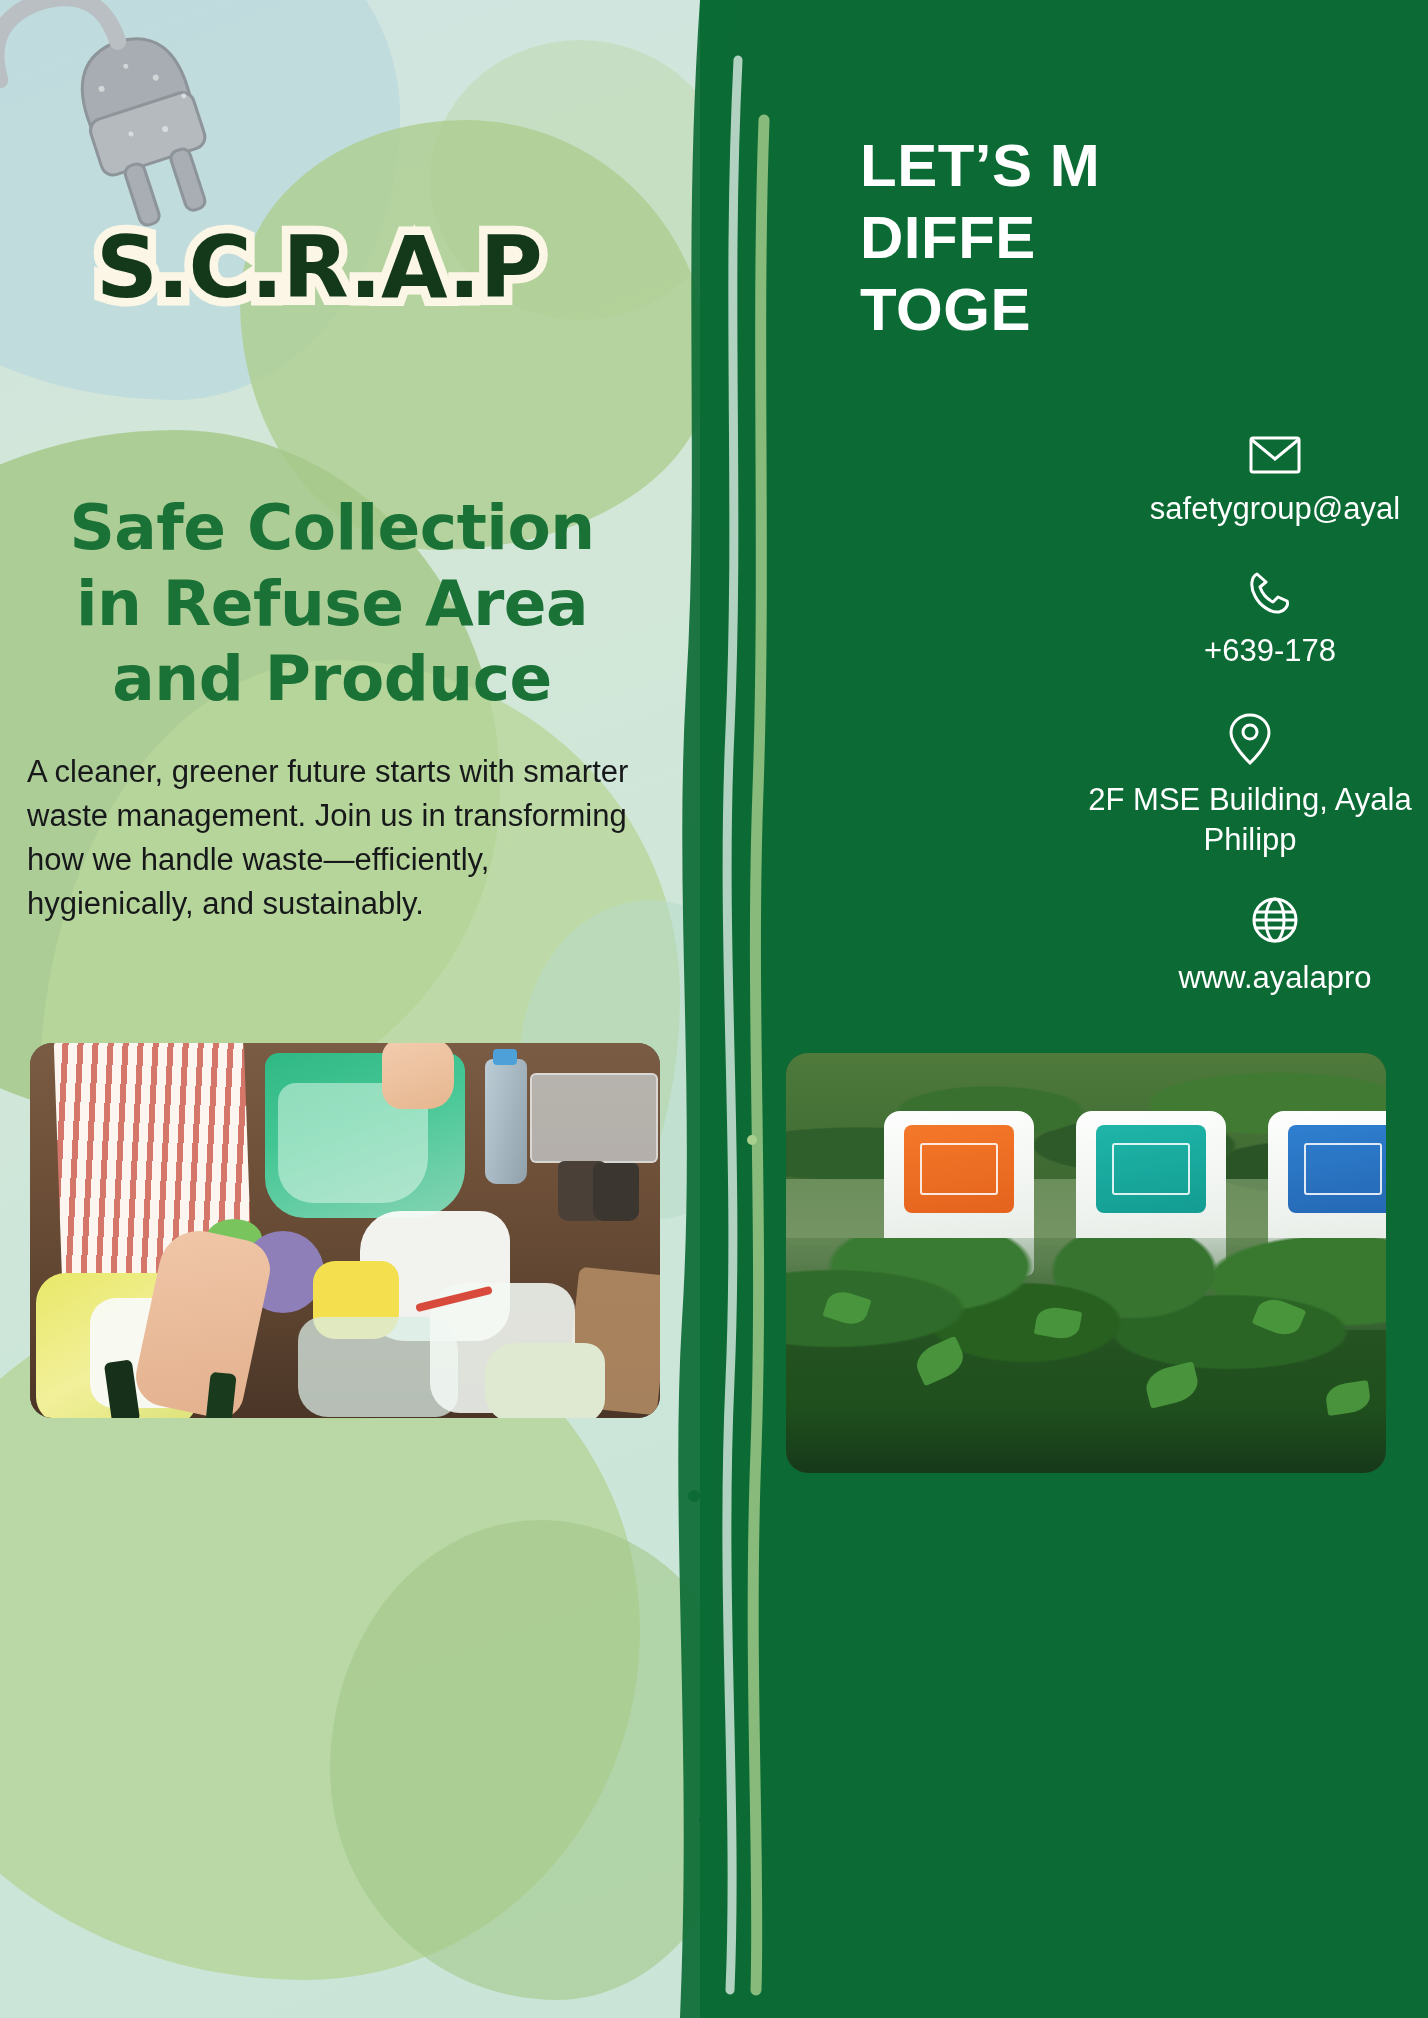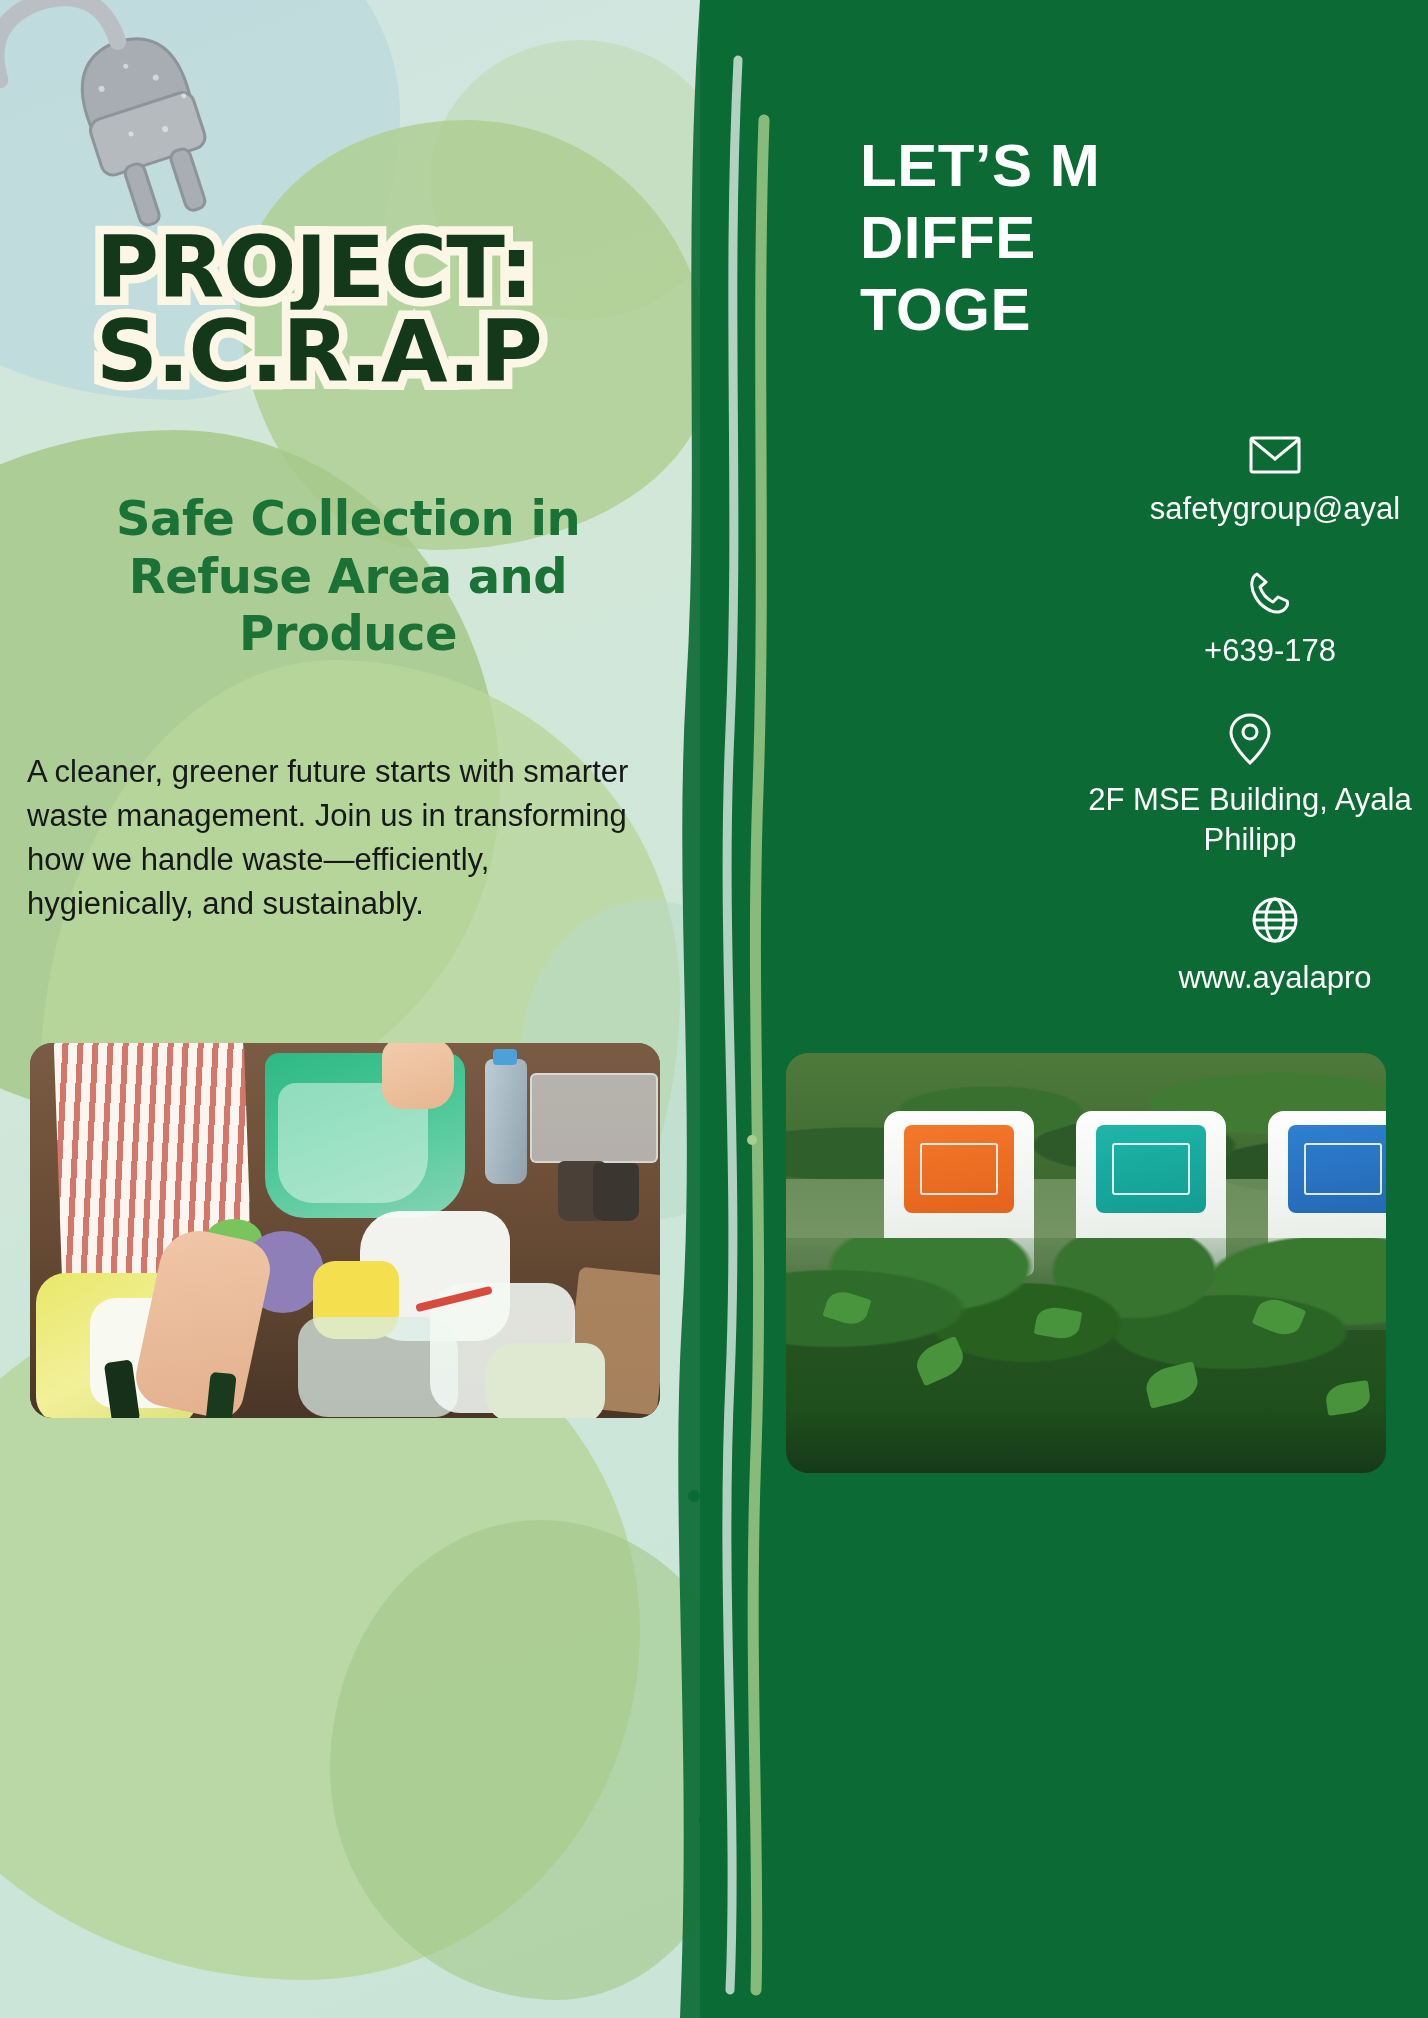--- a/index.html
+++ b/index.html
@@ -66,25 +66,25 @@
     font-size: 86px;
     line-height: 0.98;
     letter-spacing: -1px;
     color: #14381a;
     -webkit-text-stroke: 17px #fbf6e6;
     paint-order: stroke fill;
     white-space: nowrap;
   }
 
   .subtitle {
-    position: absolute; left: 68px; top: 490px; width: 560px;
+    position: absolute; left: 52px; top: 490px; width: 560px;
     text-align: center;
     font-family: "DejaVu Sans", sans-serif;
     font-weight: 700;
-    font-size: 48px;
+    font-size: 63px;
     line-height: 1.2;
     color: #1a7236;
     letter-spacing: -0.5px;
   }
 
   .body-copy {
     position: absolute; left: 27px; top: 726px; width: 620px;
     font-family: "Liberation Sans", sans-serif;
     font-weight: 400;
     font-size: 31px;
@@ -282,21 +282,20 @@
       <path d="M40 0 C22 260 40 470 26 690 C14 900 36 1100 22 1320 C10 1520 32 1740 20 2018 L58 2018 C66 1760 44 1540 56 1330 C68 1110 44 910 58 700 C72 480 56 250 74 0 Z" fill="#0c6b35" opacity=".92"></path>
       <path d="M78 60 C66 300 80 500 70 730 C60 950 80 1150 70 1380 C60 1600 78 1800 70 1990" fill="none" stroke="#cfe4d8" stroke-width="9" stroke-linecap="round" opacity=".85"></path>
       <path d="M104 120 C96 340 106 560 98 790 C90 1010 104 1220 96 1450 C88 1660 100 1860 96 1990" fill="none" stroke="#a8cf8d" stroke-width="11" stroke-linecap="round" opacity=".8"></path>
       <circle cx="34" cy="1496" r="6" fill="#0c6b35"></circle>
       <circle cx="44" cy="1820" r="5" fill="#0c6b35"></circle>
       <circle cx="92" cy="1140" r="5" fill="#a8cf8d"></circle>
     </svg>
   </div>
 
   <div class="title-block">
-    <div class="title-line">PROJECT:</div>
     <div class="title-line">S.C.R.A.P</div>
   </div>
 
   <div class="subtitle">Safe Collection in Refuse Area and Produce</div>
 
   <div class="body-copy">A cleaner, greener future starts with smarter waste management. Join us in transforming how we handle waste—efficiently, hygienically, and sustainably.</div>
 
   <div class="panel-heading">
     <div>LET’S M</div>
     <div>DIFFE</div>

